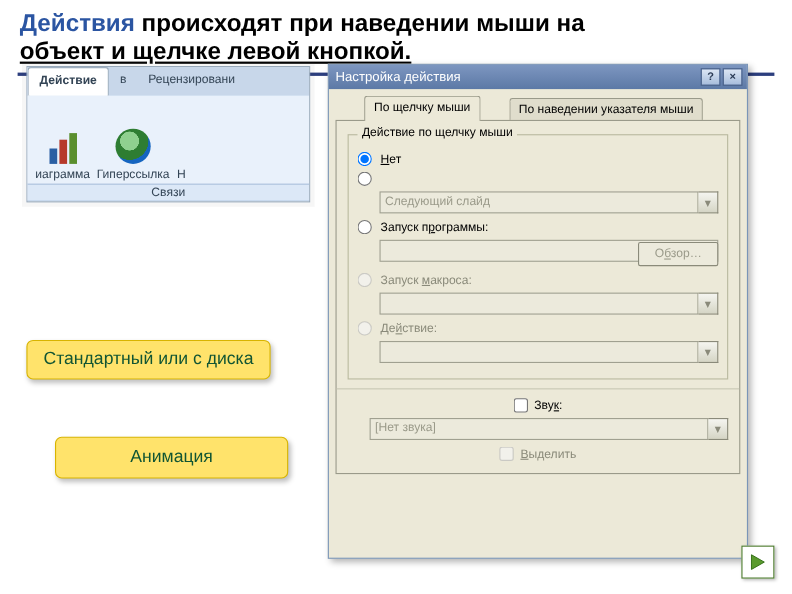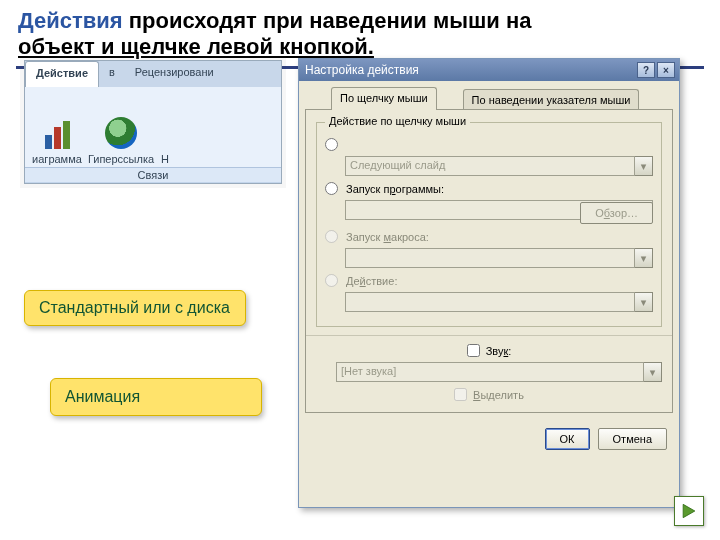--- a/index.html
+++ b/index.html
@@ -31,22 +31,23 @@
   .ic-chart span:nth-child(1){height:14px;background:#2a5fa3;}
   .ic-chart span:nth-child(2){height:22px;background:#b6392b;}
   .ic-chart span:nth-child(3){height:28px;background:#5a8f2e;}
   .ic-globe { border-radius:50%; background: radial-gradient(circle at 40% 35%, #8fd08f 0 30%, #2e7d32 31% 60%, #1565c0 61% 100%); }
   .ic-star { display:flex; align-items:center; justify-content:center; background:#fff; border:1px solid #d0d8e4; border-radius:3px; }
   .ic-star svg { width:22px; height:22px; }
 
   
   .callout {
     position:absolute; background:#ffe36b; border:1px solid #d8b400;
-    border-radius:6px; padding:8px 14px; font-size:16px; color:#153; text-align:left;
+    border-radius:6px; padding:8px 14px; font-size:16px; color:#153; text-align:center;
     box-shadow: 2px 3px 5px rgba(0,0,0,.25);
+    margin-top: 19px;
   }
   .callout.c1 { left:24px; top:290px; width:222px; }
   .callout.c2 { left:50px; top:378px; width:212px; line-height:1.25; }
 
   
   .dialog {
     position:absolute; left:298px; top:58px; width:382px; height:450px;
     background:#ece9d8; border:1px solid #7a95b8;
     font-size:11px; color:#000;
     box-shadow: 3px 3px 6px rgba(0,0,0,.3);
@@ -138,20 +139,24 @@
     <div class="winbtn">×</div>
   </div>
   <div class="tabs">
     <div class="dlg-tab active">По щелчку мыши</div>
     <div class="dlg-tab inactive">По наведении указателя мыши</div>
   </div>
   <div class="tab-panel">
     <div class="groupbox">
       <div class="legend">Действие по щелчку мыши</div>
 
+      <label class="radio-row">
+        <input type="radio" name="act" checked="" style="">
+        <span><span></span><span class="underline-letter">Н</span><span>ет</span></span>
+      </label>
 
       <label class="radio-row">
         <input type="radio" name="act" style="">
       </label>
       <div class="combo disabled">
         <div class="field">Следующий слайд</div>
         <div class="dd">▾</div>
       </div>
 
       <label class="radio-row">
@@ -193,23 +198,19 @@
     <div class="combo disabled">
       <div class="field">[Нет звука]</div>
       <div class="dd">▾</div>
     </div>
 
     <label class="check-row disabled">
       <input type="checkbox" disabled="" style="">
       <span><span></span><span class="underline-letter">В</span><span>ыделить</span></span>
     </label>
   </div>
-  <div class="btn-row">
-    <button class="btn primary">ОК</button>
-    <button class="btn">Отмена</button>
-  </div>
 </div>
 
 <div class="next-arrow">
   <svg viewBox="0 0 24 24">
     <polygon points="5,4 19,12 5,20" fill="#5a9a2e" stroke="#2e6a12" stroke-width="1"></polygon>
   </svg>
 </div>
 
 </body></html>

